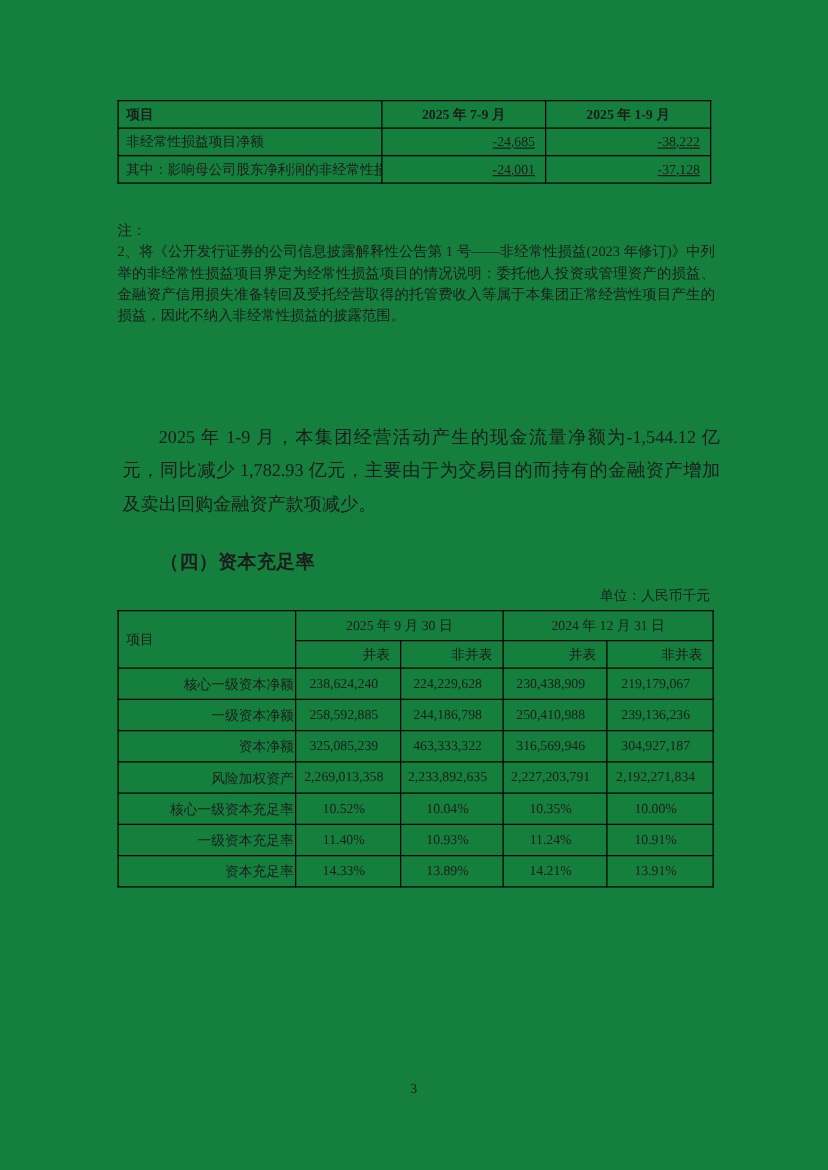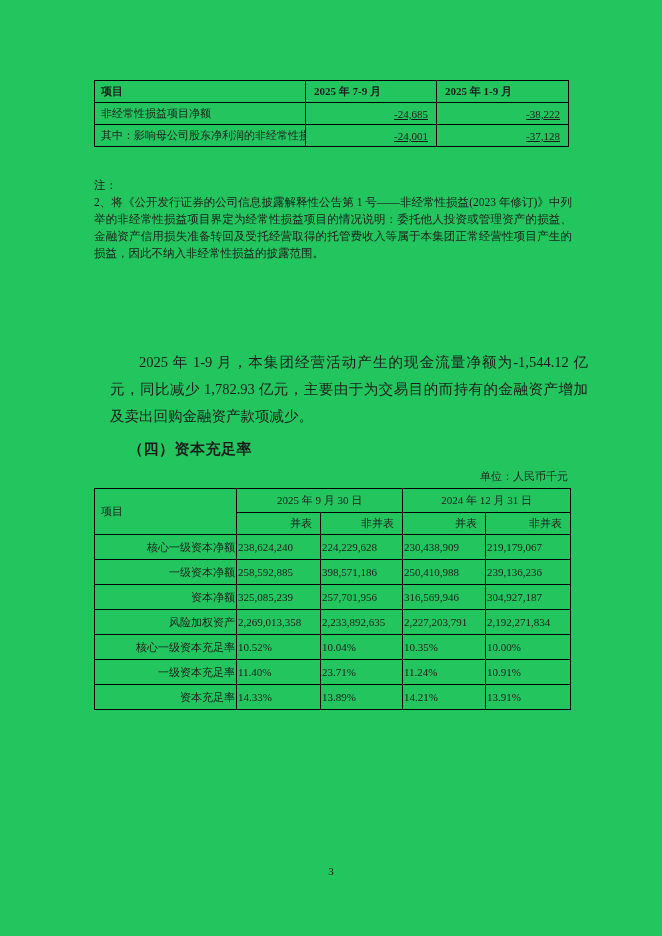--- a/index.html
+++ b/index.html
@@ -6,35 +6,35 @@
   html, body { margin: 0; padding: 0; }
   body {
     width: 662px; height: 936px;
     background: #ffffff;
     font-family: "Liberation Serif", "DejaVu Serif", serif;
     color: #1c1c1c;
   }
   .page {
     position: relative;
     width: 662px; height: 936px;
-    background: #22c55e;
+    background: #15803d;
     overflow: hidden;
   }
 
   table {
     position: absolute;
     border-collapse: collapse;
     table-layout: fixed;
   }
   th, td { border: 1px solid #000; overflow: hidden; white-space: nowrap; }
 
   
   .t1 { left: 94px; top: 80px; width: 474px; font-size: 11px; }
   .t1 th, .t1 td { height: 22px; padding: 0 8px; }
-  .t1 th { font-weight: bold; text-align: left; }
+  .t1 th { font-weight: bold; text-align: center; }
   .t1 th.c-item { text-align: left; padding-left: 6px; }
   .t1 td.lbl { text-align: left; padding-left: 6px; margin-top: 16px; }
   .t1 td.num { text-align: right; text-decoration: underline; }
 
   
   .notes {
     position: absolute;
     left: 94px; top: 177px; width: 478px;
     font-size: 11.5px; line-height: 17px;
     text-align: justify;
@@ -51,39 +51,39 @@
   }
   .h-3 { top: 309px; }
   .h-4 { top: 440px; }
 
   
   .para3 {
     position: absolute;
     left: 94px; top: 333px; width: 478px;
     font-size: 14.5px; line-height: 27px;
     text-align: justify; text-indent: 2em;
-    margin: 16px;
+    margin: 4px;
   }
 
   
   .unit {
     position: absolute;
     right: 94px; top: 469px;
     font-size: 11px;
   }
 
   
   .t2 { left: 94px; top: 488px; width: 476px; font-size: 11px; }
   .t2 thead th { font-weight: normal; }
   .t2 .grp { height: 24px; text-align: center; }
   .t2 .sub { height: 22px; text-align: right; padding: 0 8px; }
   .t2 .item-h { text-align: left; padding-left: 6px; vertical-align: middle; }
   .t2 tbody td { height: 25px; }
   .t2 td.lbl { text-align: right; padding-left: 6px; }
-  .t2 td.num { text-align: left; padding-right: 8px; }
+  .t2 td.num { text-align: center; padding-right: 8px; }
 
   
   .pagenum {
     position: absolute;
     left: 0; top: 865px; width: 100%;
     text-align: center;
     font-size: 11px;
   }
 </style>
 </head>
@@ -153,49 +153,49 @@
       <tr>
         <td class="lbl">核心一级资本净额</td>
         <td class="num">238,624,240</td>
         <td class="num">224,229,628</td>
         <td class="num">230,438,909</td>
         <td class="num">219,179,067</td>
       </tr>
       <tr>
         <td class="lbl">一级资本净额</td>
         <td class="num">258,592,885</td>
-        <td class="num">398,571,186</td>
+        <td class="num">244,186,798</td>
         <td class="num">250,410,988</td>
         <td class="num">239,136,236</td>
       </tr>
       <tr>
         <td class="lbl">资本净额</td>
         <td class="num">325,085,239</td>
-        <td class="num">257,701,956</td>
+        <td class="num">463,333,322</td>
         <td class="num">316,569,946</td>
         <td class="num">304,927,187</td>
       </tr>
       <tr>
         <td class="lbl">风险加权资产</td>
         <td class="num">2,269,013,358</td>
         <td class="num">2,233,892,635</td>
         <td class="num">2,227,203,791</td>
         <td class="num">2,192,271,834</td>
       </tr>
       <tr>
         <td class="lbl">核心一级资本充足率</td>
         <td class="num">10.52%</td>
         <td class="num">10.04%</td>
         <td class="num">10.35%</td>
         <td class="num">10.00%</td>
       </tr>
       <tr>
         <td class="lbl">一级资本充足率</td>
         <td class="num">11.40%</td>
-        <td class="num">23.71%</td>
+        <td class="num">10.93%</td>
         <td class="num">11.24%</td>
         <td class="num">10.91%</td>
       </tr>
       <tr>
         <td class="lbl">资本充足率</td>
         <td class="num">14.33%</td>
         <td class="num">13.89%</td>
         <td class="num">14.21%</td>
         <td class="num">13.91%</td>
       </tr>

